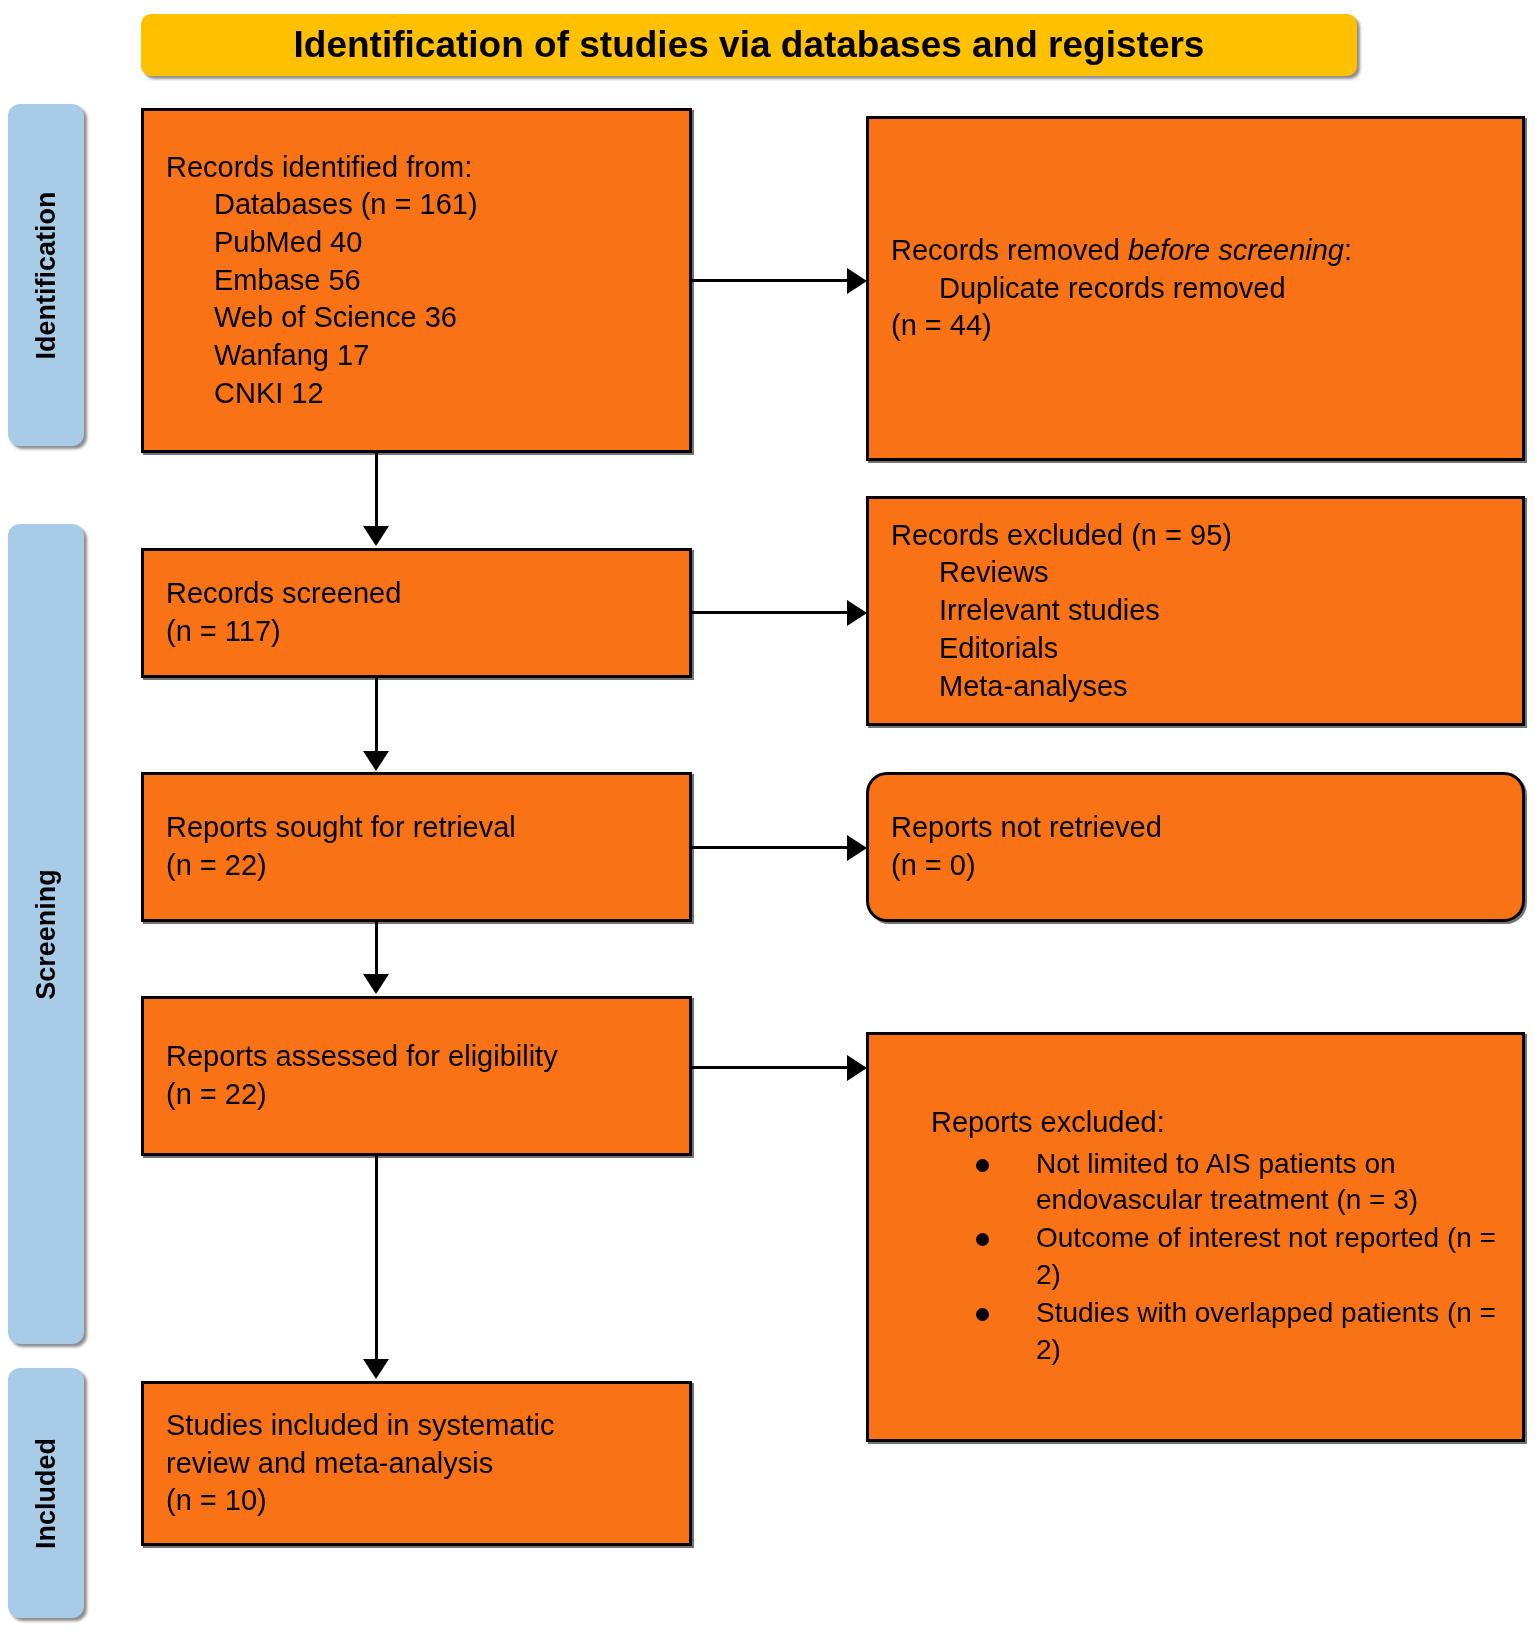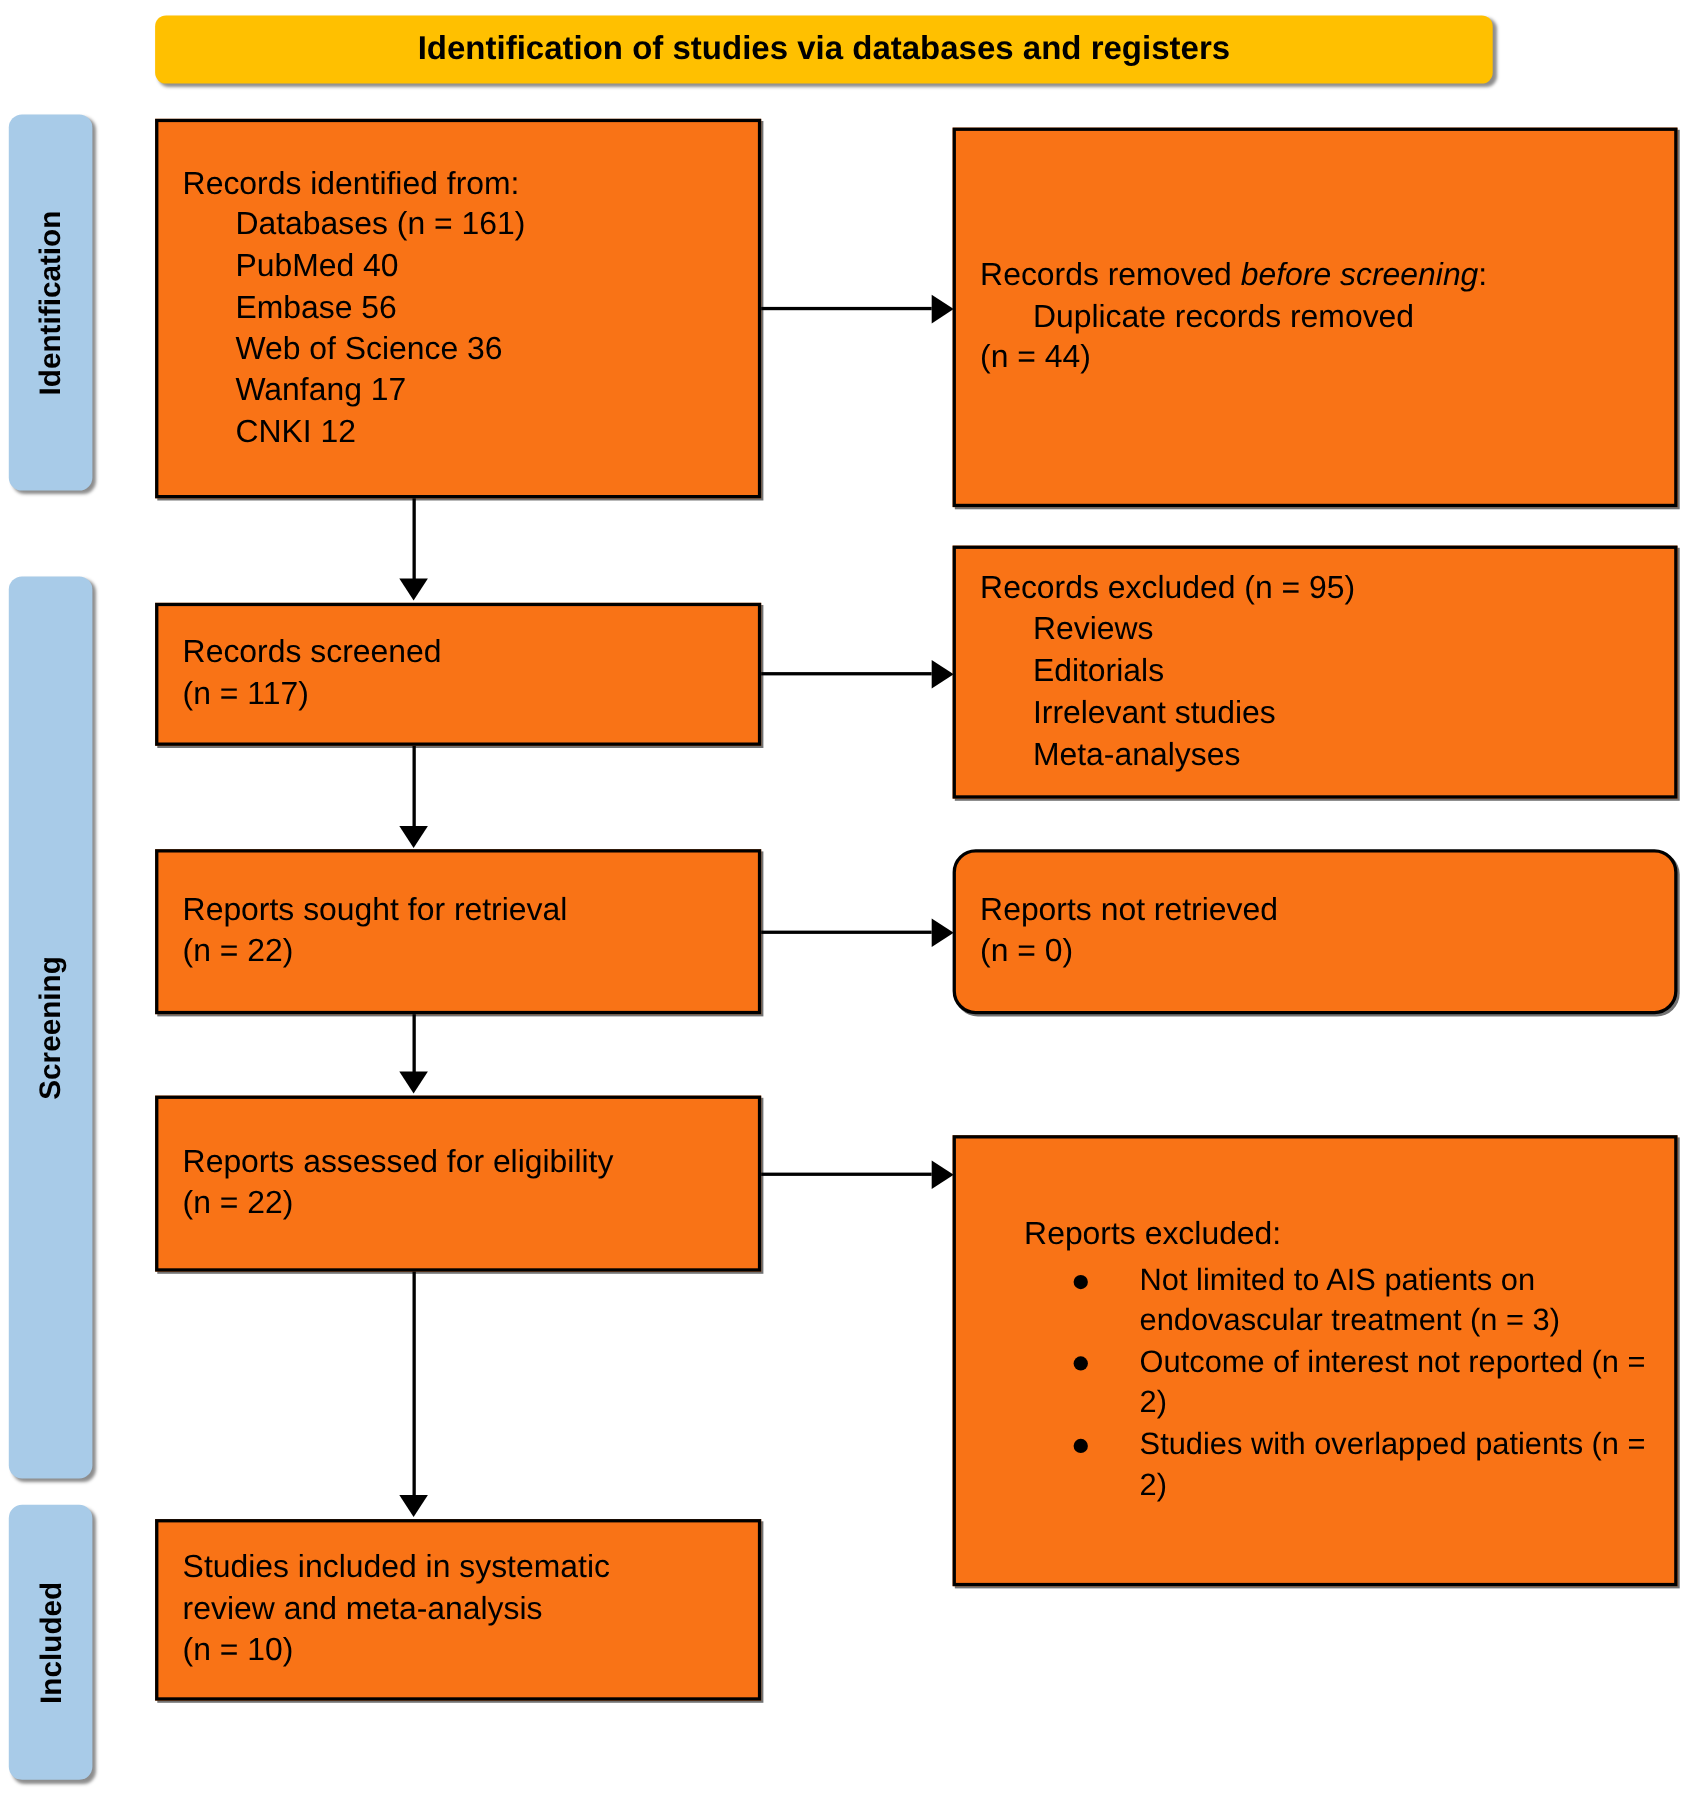--- a/index.html
+++ b/index.html
@@ -26,21 +26,21 @@
     width: 1216px;
     height: 62px;
     background: #FFC000;
     border-radius: 10px;
     box-shadow: 3px 3px 3px rgba(0,0,0,0.45);
     display: flex;
     align-items: center;
     justify-content: center;
   }
   .banner-title {
-    font-size: 30px;
+    font-size: 37px;
     font-weight: bold;
     color: #000000;
     letter-spacing: 0px;
     text-align: center;
     white-space: nowrap;
   }
 
   
   .stage {
     position: absolute;
@@ -191,22 +191,22 @@
     <div class="box-inner">
       <div>Records screened</div>
       <div>(n = 117)</div>
     </div>
   </div>
 
   <div class="box col-right" id="box-records-excl">
     <div class="box-inner">
       <div>Records excluded (n = 95)</div>
       <span class="indent">Reviews</span>
+      <span class="indent">Irrelevant studies</span>
       <span class="indent">Editorials</span>
-      <span class="indent">Irrelevant studies</span>
       <span class="indent">Meta-analyses</span>
     </div>
   </div>
 
   <div class="box col-left" id="box-sought">
     <div class="box-inner">
       <div>Reports sought for retrieval</div>
       <div>(n = 22)</div>
     </div>
   </div>

